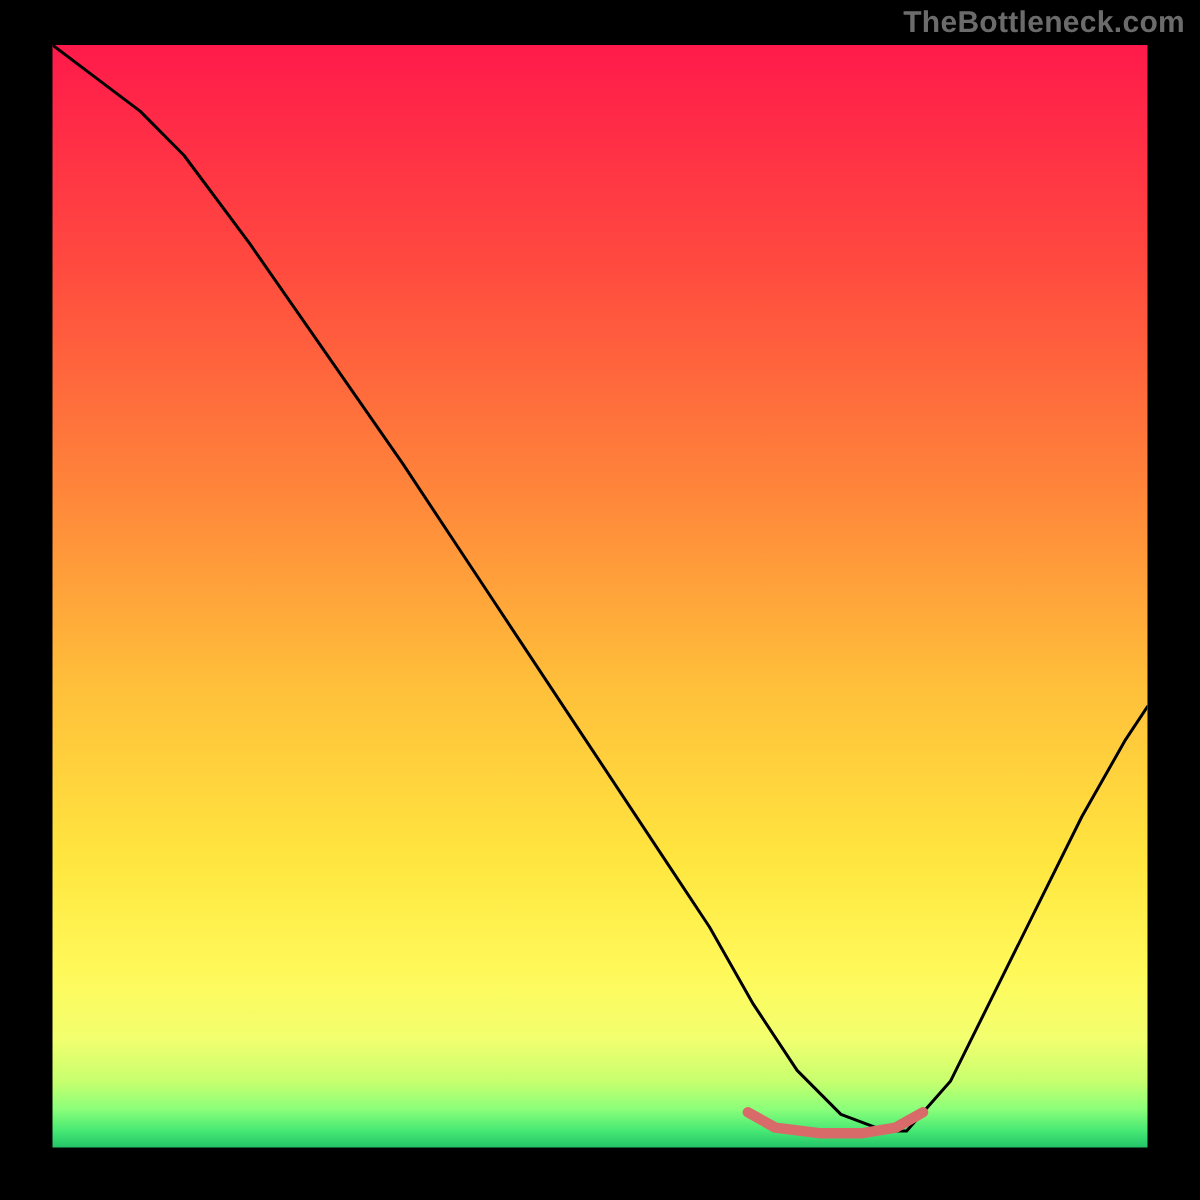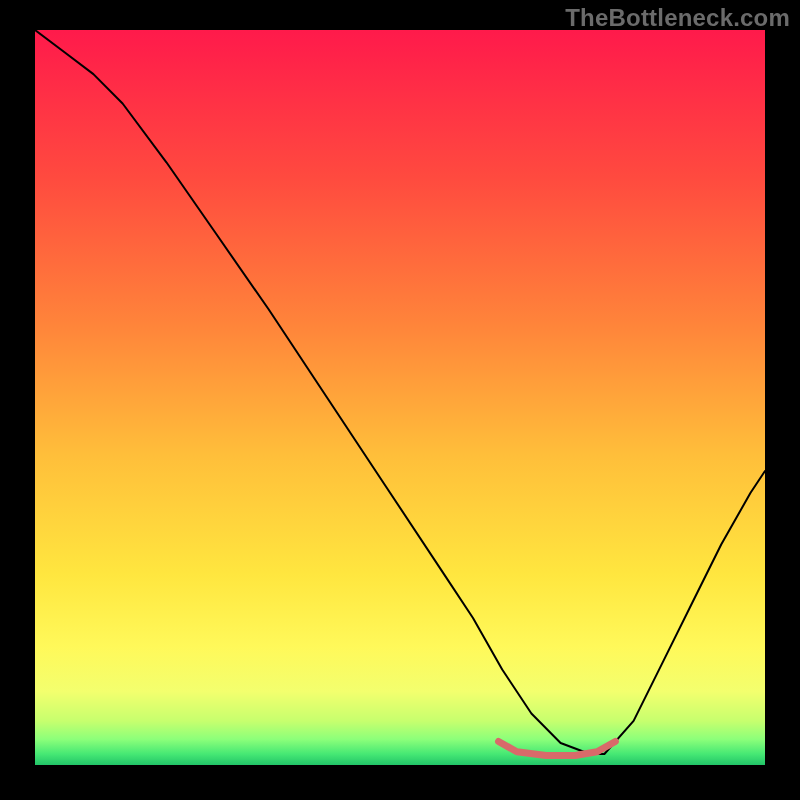--- a/index.html
+++ b/index.html
@@ -13,21 +13,21 @@
   .wrap {
     position: relative;
     width: 800px;
     height: 800px;
   }
   .watermark {
     position: absolute;
     top: 4px;
     right: 10px;
     color: #6b6b6b;
-    font-size: 24px;
+    font-size: 20px;
     font-weight: 600;
     letter-spacing: 0.2px;
     user-select: none;
   }
   svg.chart {
     position: absolute;
     left: 0;
     top: 0;
     width: 800px;
     height: 800px;

